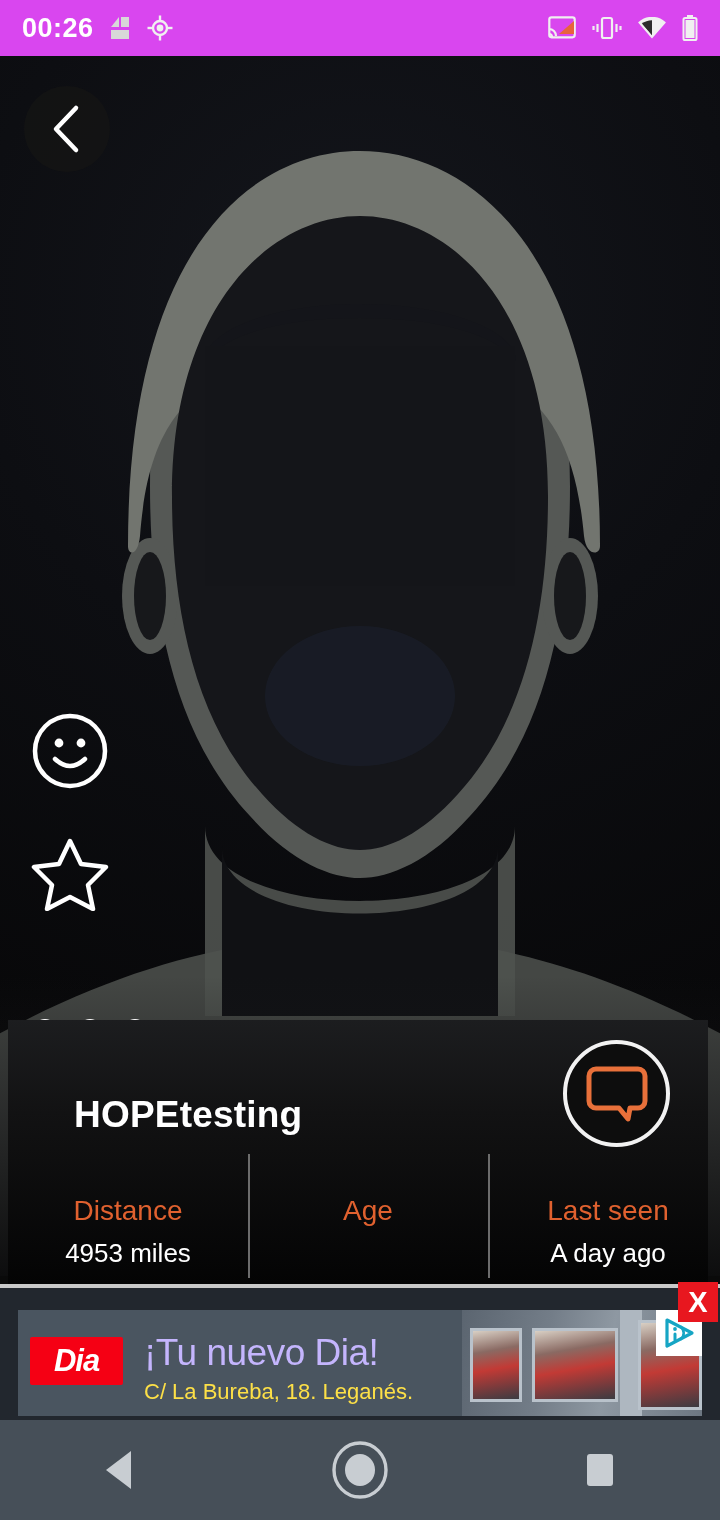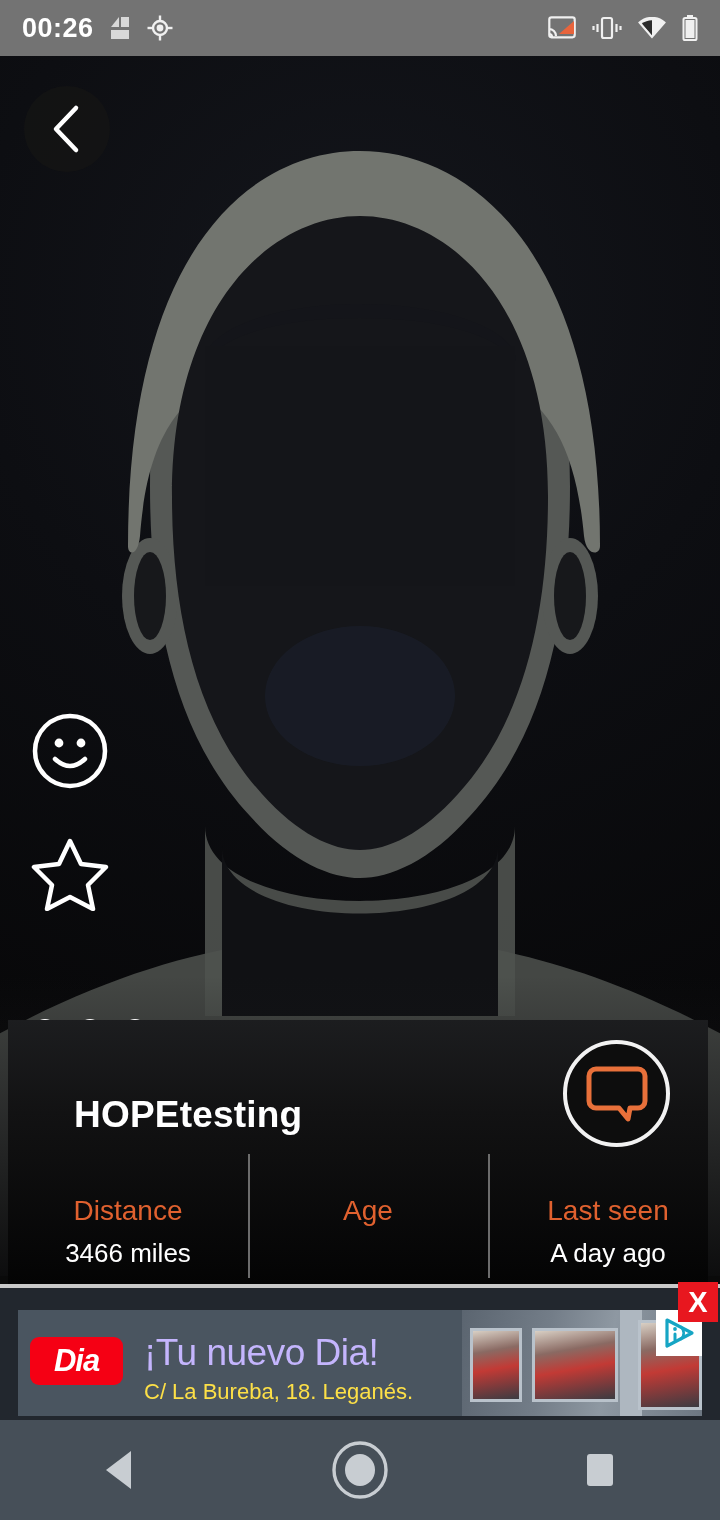--- a/index.html
+++ b/index.html
@@ -7,21 +7,21 @@
     width:720px; height:1520px;
     background:#000;
     font-family:"Liberation Sans", sans-serif;
     overflow:hidden;
   }
   #app { position:relative; width:720px; height:1520px; background:#0a0a0a; }
 
   
   .statusbar{
     position:absolute; top:0; left:0; width:720px; height:56px;
-    background:#737373; display:flex; align-items:center;
+    background:#d946ef; display:flex; align-items:center;
     padding:0 22px; z-index:40;
   }
   .sb-left{ display:flex; align-items:center; gap:14px; }
   .sb-time{ color:#fff; font-size:27px; font-weight:bold; letter-spacing:.5px; }
   .sb-right{ margin-left:auto; display:flex; align-items:center; gap:16px; }
   .sb-ico{ display:block; }
 
   
   .photo{
     position:absolute; top:56px; left:0; width:720px; height:1220px;
@@ -89,21 +89,21 @@
     position:absolute; top:1284px; left:0; width:720px; height:136px;
     background:#22272e; z-index:30;
   }
   .adtop-line{ position:absolute; top:0; left:0; width:720px; height:4px; background:#c9c9c9; }
   .adbanner{
     position:absolute; left:18px; top:26px; width:684px; height:106px;
     background:#4a5560; overflow:hidden;
   }
   .ad-logo{
     position:absolute; left:12px; top:27px; width:93px; height:48px;
-    background:#f50014; border-radius:9px;
+    background:#f50014; border-radius:2px;
     display:flex; align-items:center; justify-content:center;
   }
   .ad-logo span{ color:#fff; font-size:31px; font-weight:bold; font-style:italic; letter-spacing:-1px; }
   .ad-head{
     position:absolute; left:126px; top:22px;
     color:#c4b5fd; font-size:37px; font-weight:normal; letter-spacing:-.5px;
   }
   .ad-sub{
     position:absolute; left:126px; top:69px;
     color:#fde047; font-size:22px;
@@ -256,21 +256,21 @@
 
     <div class="chatbtn">
       <svg width="62" height="58" viewBox="0 0 62 58">
         <path d="M10 4 H52 A7 7 0 0 1 59 11 V36 A7 7 0 0 1 52 43 H44 L42 54 L33 43 H10 A7 7 0 0 1 3 36 V11 A7 7 0 0 1 10 4 Z" fill="none" stroke="#e8703a" stroke-width="5" stroke-linejoin="round"></path>
       </svg>
     </div>
 
     <div class="stats">
       <div class="stat">
         <div class="stat-label">Distance</div>
-        <div class="stat-value">3466 miles</div>
+        <div class="stat-value">4953 miles</div>
       </div>
       <div class="stat">
         <div class="stat-label">Age</div>
       </div>
       <div class="stat">
         <div class="stat-label">Last seen</div>
         <div class="stat-value">A day ago</div>
       </div>
     </div>
   </div>

